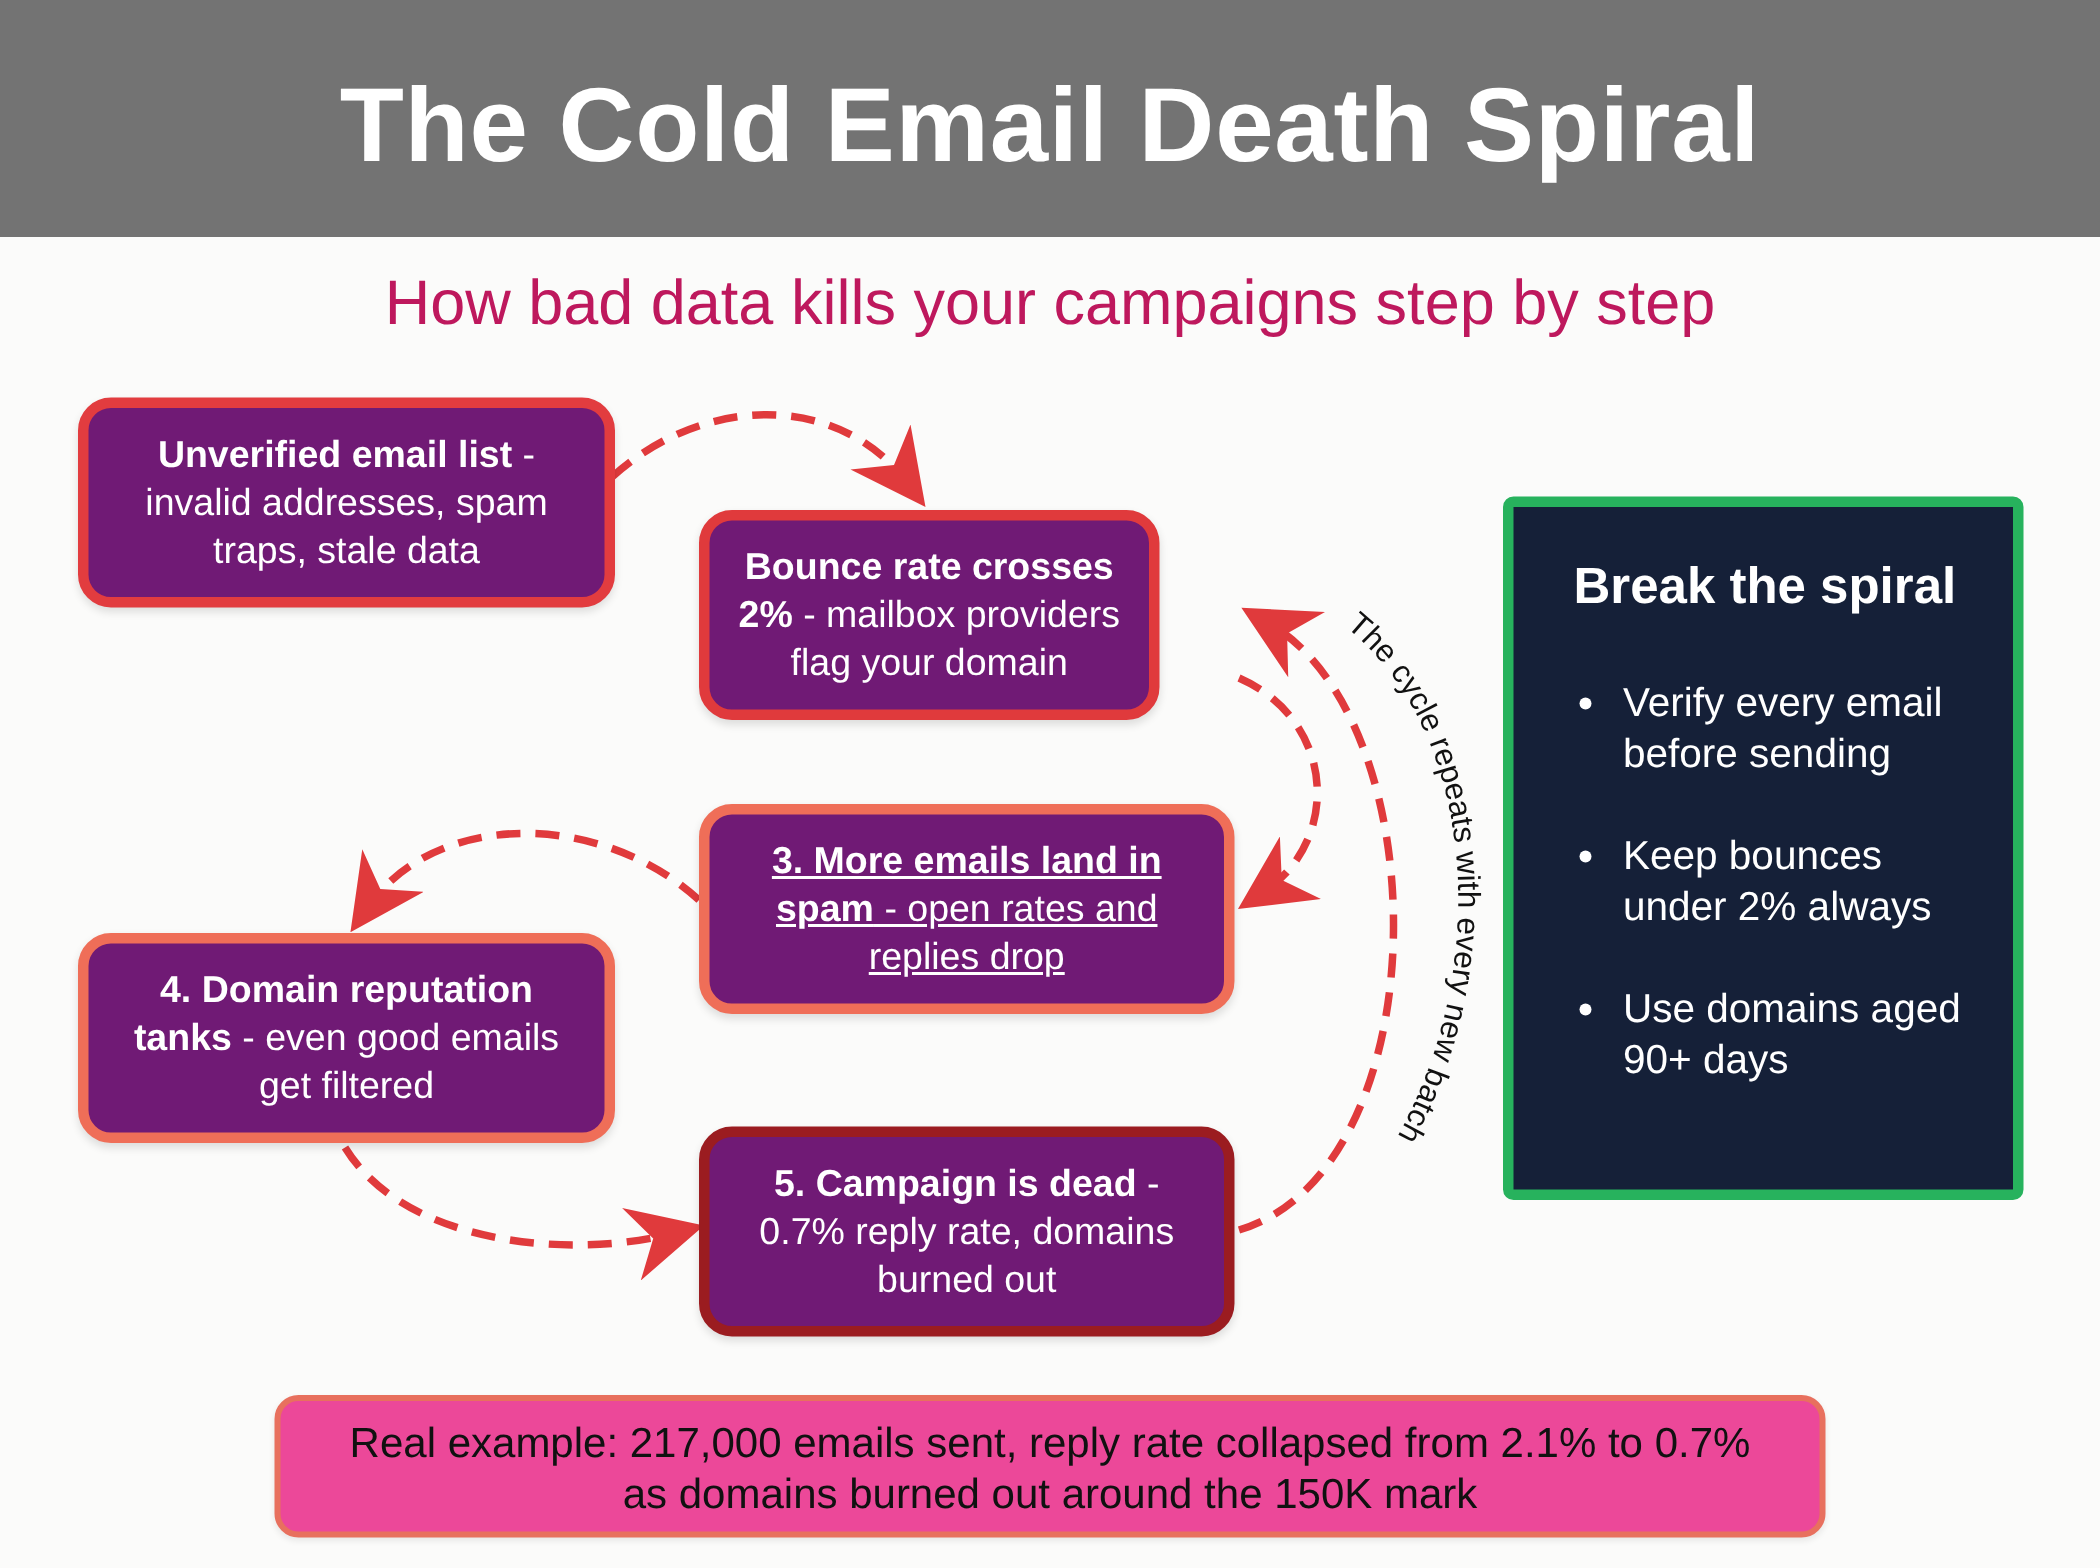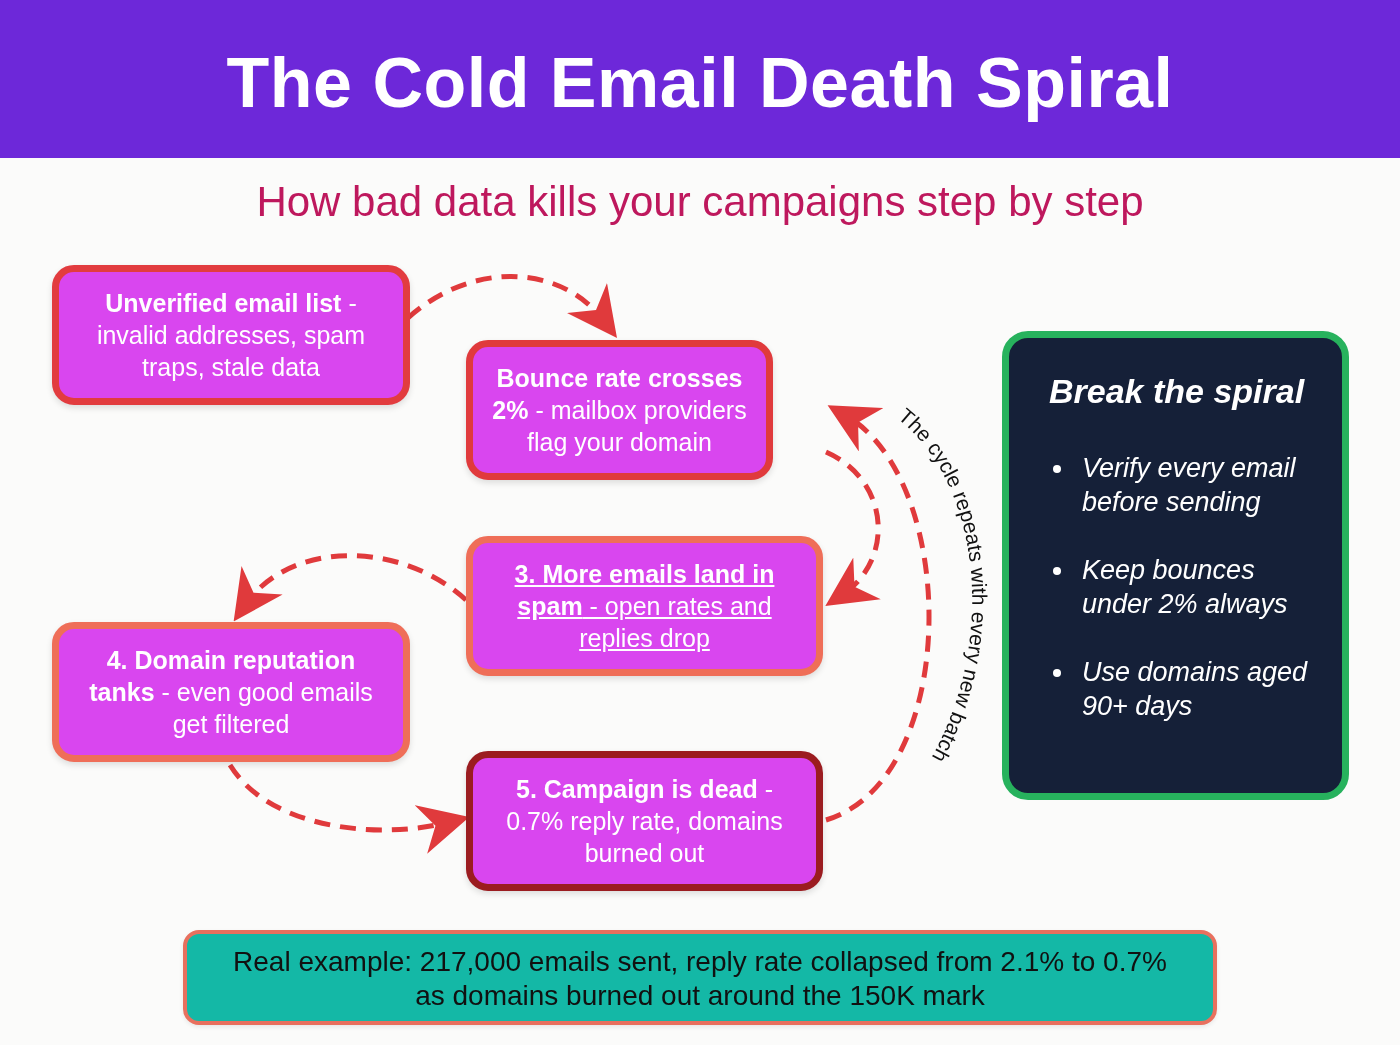--- a/index.html
+++ b/index.html
@@ -3,66 +3,66 @@
 <meta charset="utf-8">
 <style>
   html, body { margin: 0; padding: 0; }
   body {
     width: 1400px; height: 1045px; position: relative; overflow: hidden;
     background: #fbfbfa;
     font-family: "Liberation Sans", "DejaVu Sans", sans-serif;
   }
   .header {
     position: absolute; left: 0; top: 0; width: 1400px; height: 158px;
-    background: #6d28d9;
+    background: #737373;
     display: flex; align-items: center; justify-content: center;
   }
   .header h1 {
     margin: 0; color: #ffffff; font-size: 70px; font-weight: 700;
     letter-spacing: 0.5px; position: relative; top: 4px;
   }
   .subtitle {
     position: absolute; left: 0; top: 178px; width: 1400px; text-align: center;
     font-size: 42px; color: #be185d; font-weight: 400;
   }
   .node {
     position: absolute; box-sizing: border-box;
-    background: #d946ef; border-radius: 22px;
+    background: #701a75; border-radius: 22px;
     border: 7px solid #e23c3f;
     color: #ffffff; text-align: center;
     display: flex; align-items: center; justify-content: center;
     font-size: 25px; line-height: 32px; padding: 0 16px;
     box-shadow: 0 3px 6px rgba(0,0,0,0.12);
   }
   .node b { font-weight: 700; }
   .node .txt { display: block; }
   .n1 { left: 52px; top: 265px; width: 358px; height: 140px; border-color: #e23c3f; }
   .n2 { left: 466px; top: 340px; width: 307px; height: 140px; border-color: #e03a3c; text-align: center; }
   .n3 { left: 466px; top: 536px; width: 357px; height: 140px; border-color: #ef6e58; text-decoration: underline; }
   .n4 { left: 52px; top: 622px; width: 358px; height: 140px; border-color: #ef6e58; }
   .n5 { left: 466px; top: 751px; width: 357px; height: 140px; border-color: #9b1c20; }
   .tips {
     position: absolute; left: 1002px; top: 331px; width: 347px; height: 469px;
-    box-sizing: border-box; border: 7px solid #27b25d; border-radius: 26px;
-    background: #152038; color: #fff; padding: 34px 30px 0 40px; font-style: italic;
+    box-sizing: border-box; border: 7px solid #27b25d; border-radius: 7px;
+    background: #152038; color: #fff; padding: 34px 30px 0 40px;
   }
   .tips h2 { margin: 0 0 40px 0; font-size: 34px; font-weight: 700; }
   .tips ul { margin: 0; padding: 0; list-style: none; }
   .tips li {
     position: relative; padding-left: 33px; font-size: 27px; line-height: 34px;
     margin-bottom: 34px;
   }
   .tips li::before {
     content: ""; position: absolute; left: 4px; top: 14px; width: 8px; height: 8px;
     border-radius: 50%; background: #fff;
   }
   .example {
     position: absolute; left: 183px; top: 930px; width: 1034px; height: 95px;
     box-sizing: border-box; border: 4px solid #e8705e; border-radius: 16px;
-    background: #14b8a6; text-align: center; color: #111;
+    background: #ec4899; text-align: center; color: #111;
     font-size: 28px; line-height: 34px; padding-top: 11px;
     box-shadow: 0 2px 4px rgba(0,0,0,0.08);
   }
   svg.arrows { position: absolute; left: 0; top: 0; width: 1400px; height: 1045px; pointer-events: none; }
   .cycle-label { font-size: 21px; fill: #111; }
 </style>
 </head>
 <body>
 
 <div class="header">

